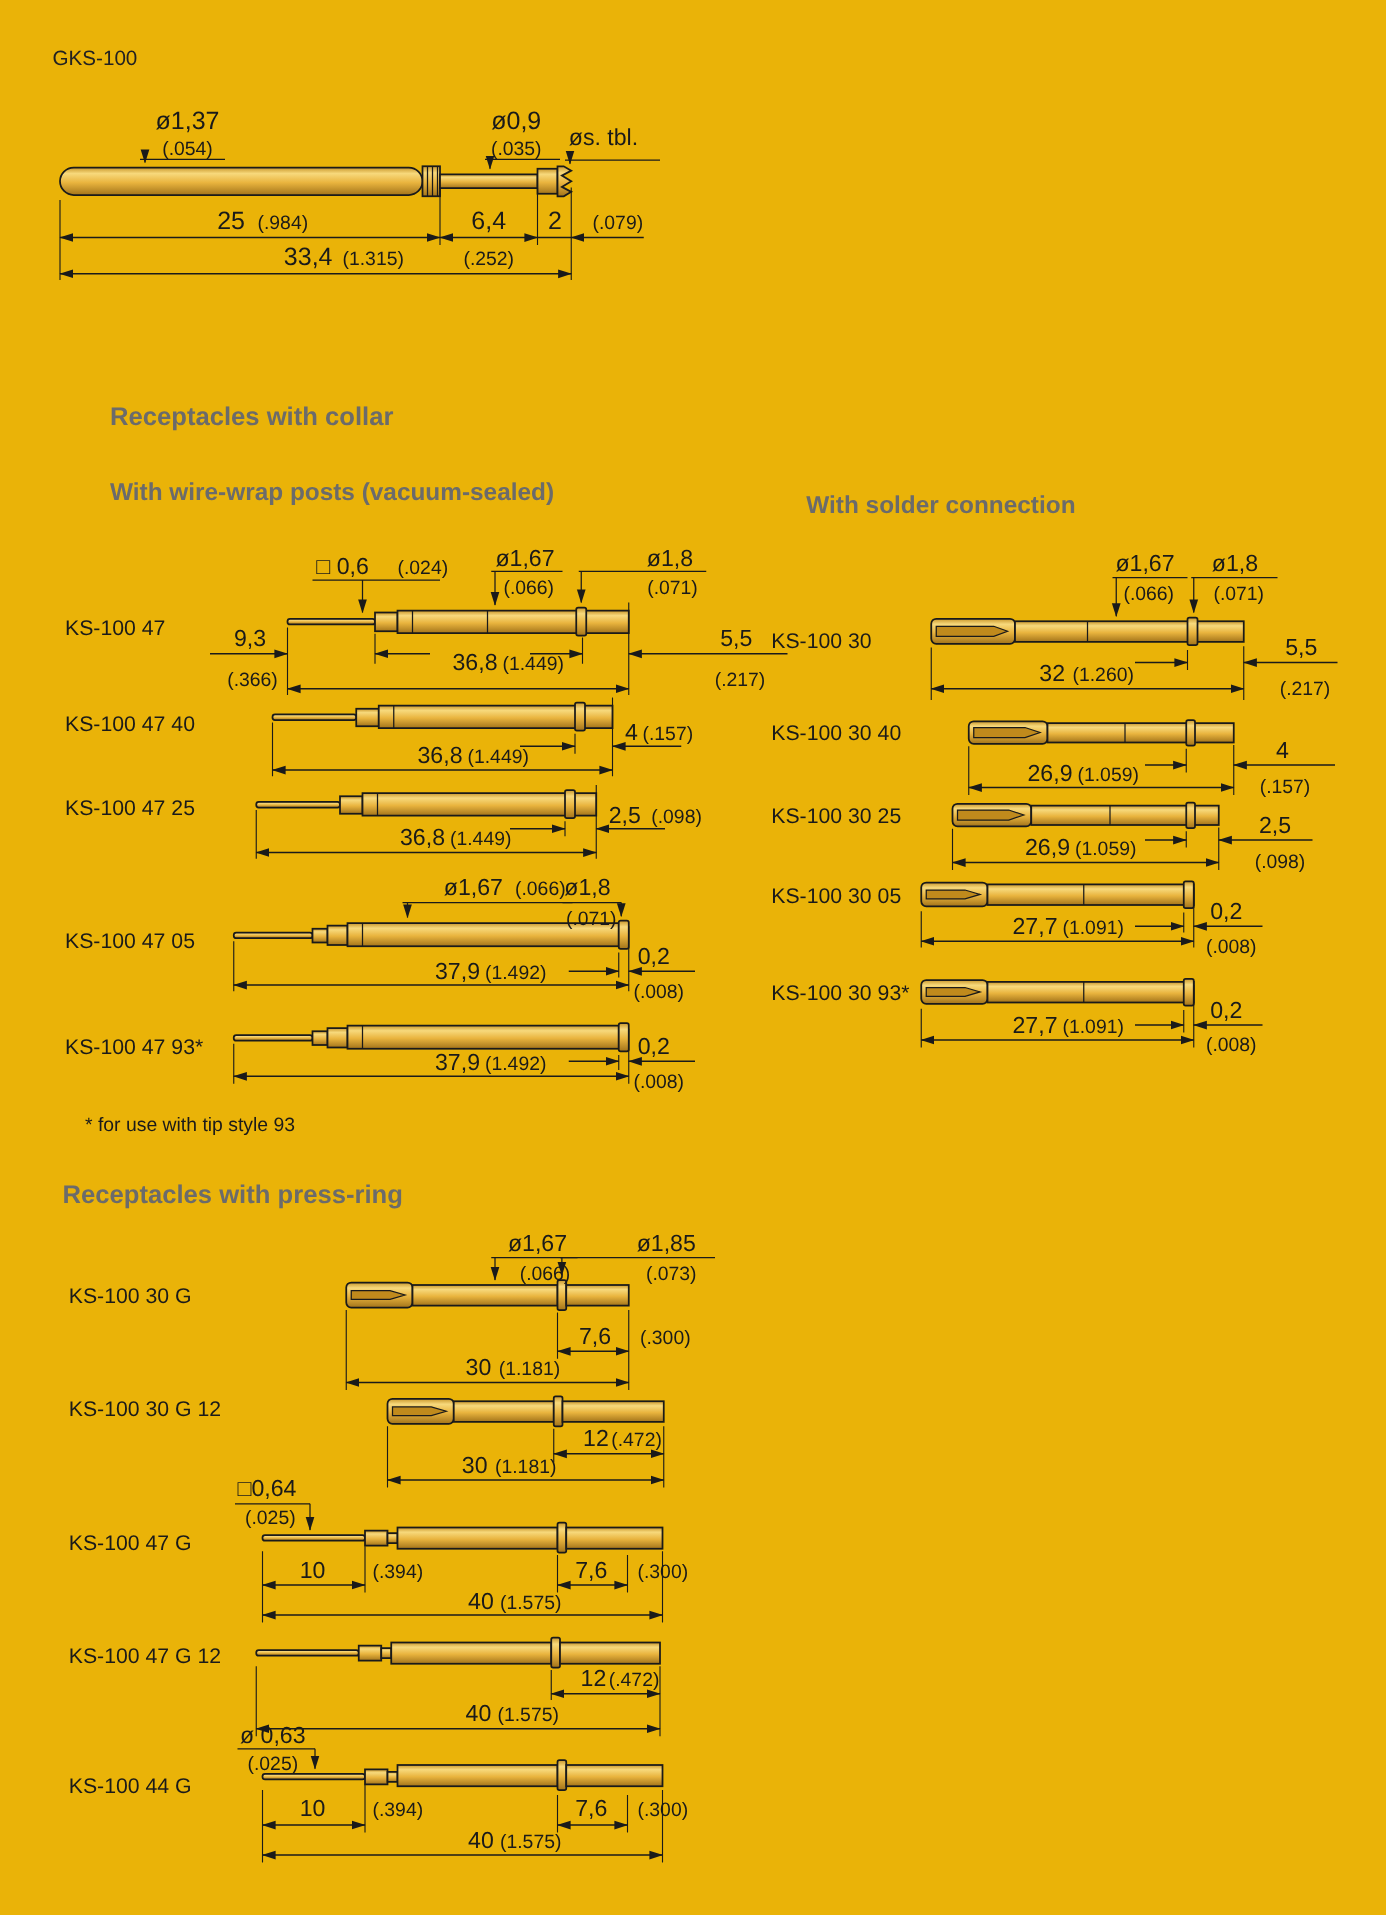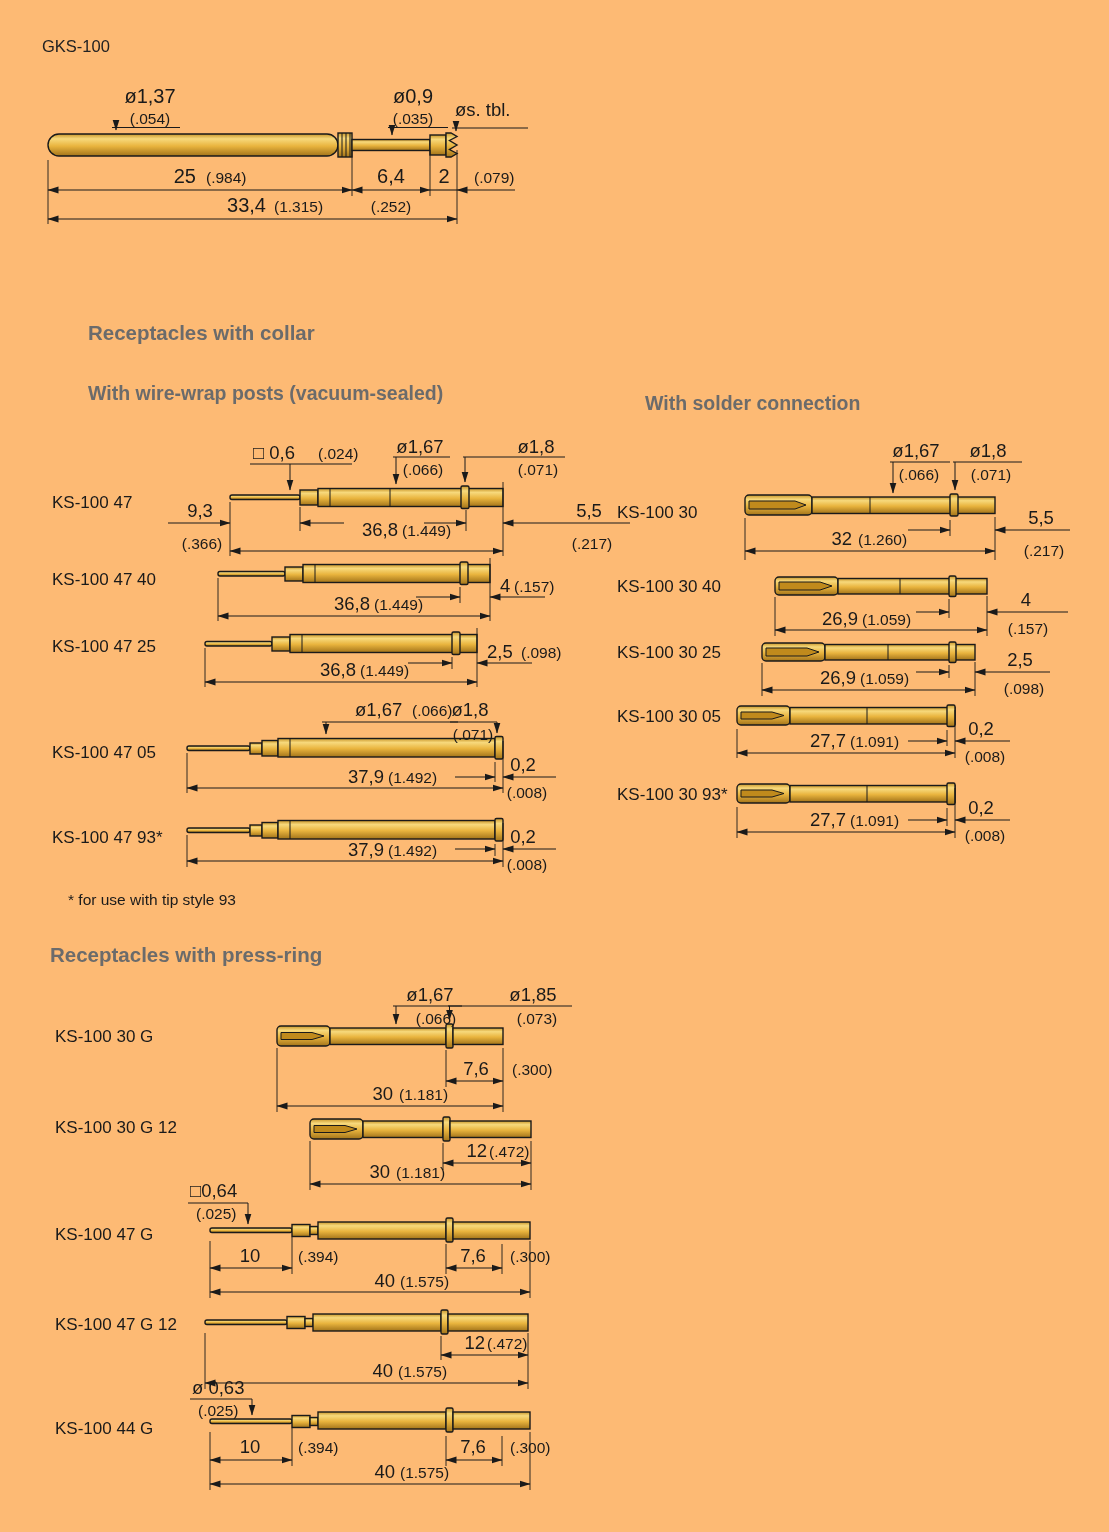--- a/index.html
+++ b/index.html
@@ -1,16 +1,16 @@
 <!DOCTYPE html>
 <html><head>
 <meta charset="utf-8">
 <style>
   html,body{margin:0;padding:0;background:#ffffff;}
-  .page{position:relative;width:1109px;height:1532px;background:#fdba74;overflow:hidden;}
+  .page{position:relative;width:1109px;height:1532px;background:#eab308;overflow:hidden;}
   svg text{font-family:"Liberation Sans",sans-serif;fill:#1a1a1a;}
   .t20{font-size:20px;}
   .t19{font-size:18.5px;}
   .t17{font-size:17px;}
   .t16{font-size:15.5px;}
   .tt{font-size:16.5px;fill:#222;}
   .ft{font-size:15.5px;}
   .hd1{font-size:20.5px;font-weight:bold;fill:#6b6b6b;}
   .hd2{font-size:19.5px;font-weight:bold;fill:#6b6b6b;}
   .mid{text-anchor:middle;}

